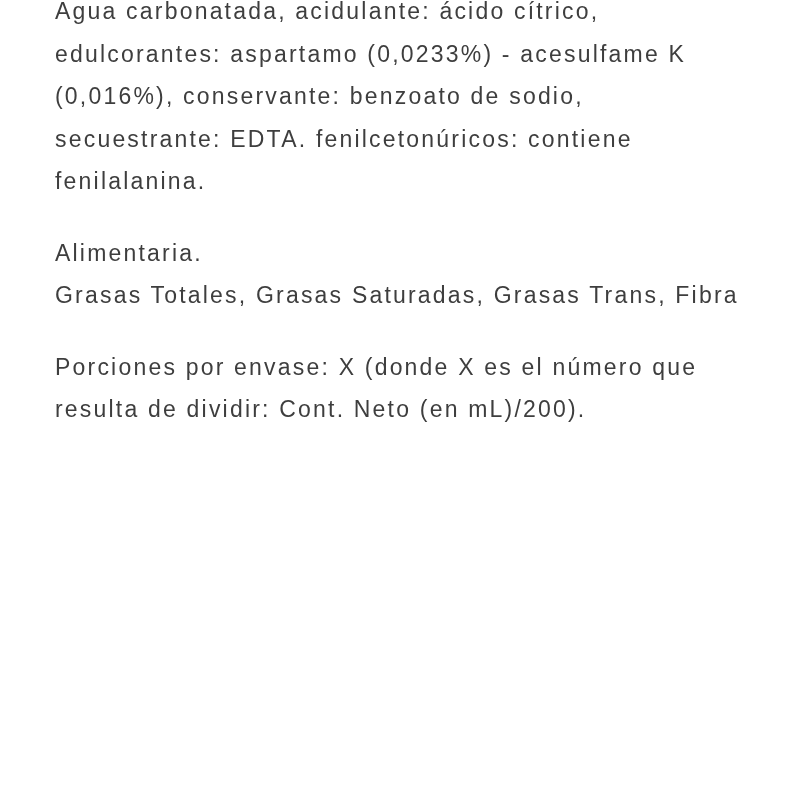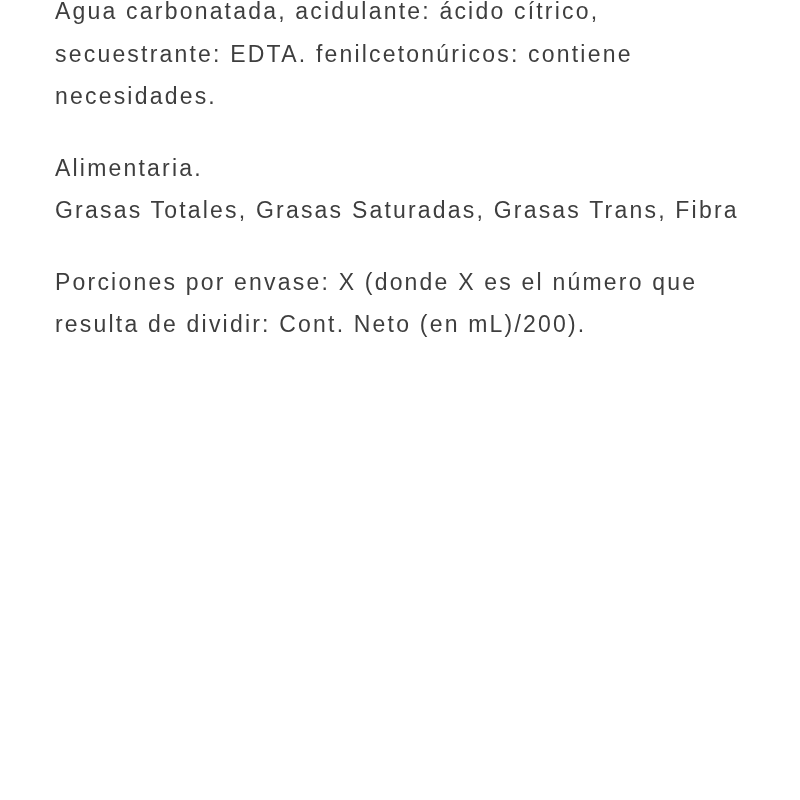--- a/index.html
+++ b/index.html
@@ -32,22 +32,24 @@
     white-space: nowrap;
   }
 </style>
 </head>
 <body>
 
 <div class="content">
 
   <p>
     <span class="line">Agua carbonatada, acidulante: ácido cítrico,</span>
+    <span class="line">edulcorantes: aspartamo (0,0233%) - acesulfame K</span>
+    <span class="line">(0,016%), conservante: benzoato de sodio,</span>
     <span class="line">secuestrante: EDTA. fenilcetonúricos: contiene</span>
-    <span class="line">necesidades.</span>
+    <span class="line">fenilalanina.</span>
   </p>
 
   <p>
     <span class="line">Alimentaria.</span>
     <span class="line">Grasas Totales, Grasas Saturadas, Grasas Trans, Fibra</span>
   </p>
 
 
 
   <p>

